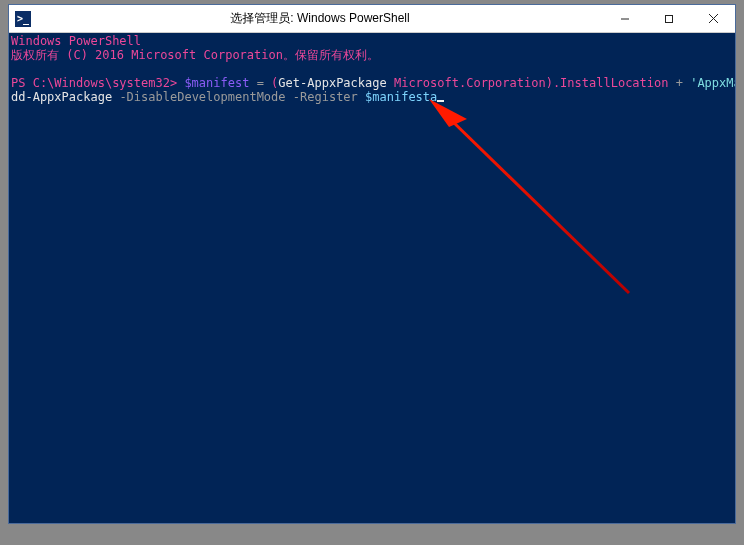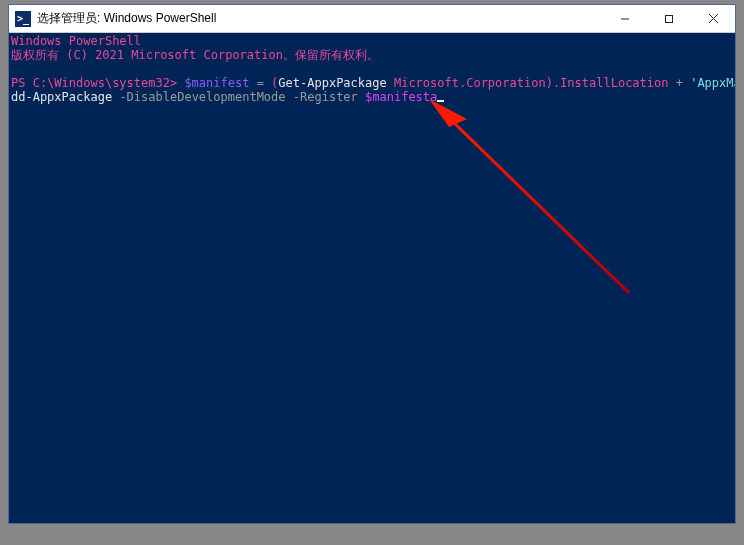--- a/index.html
+++ b/index.html
@@ -44,20 +44,21 @@
     font-size: 10px;
     font-family: Consolas, monospace;
     font-weight: bold;
   }
   .titlebar-text {
     font-size: 12px;
     color: #000;
     flex: 1;
     white-space: nowrap;
     overflow: hidden;
+    text-align: center;
   }
   .win-controls {
     display: flex;
     height: 100%;
   }
   .win-btn {
     width: 44px;
     height: 100%;
     display: flex;
     align-items: center;
@@ -77,21 +78,21 @@
     padding: 1px 2px;
     white-space: pre;
     overflow: hidden;
     position: relative;
   }
   .t-white   { color: #ec4899; }
   .t-yellow  { color: #e5e5e5; }
   .t-gray    { color: #9a9a9a; }
   .t-red     { color: #8b5cf6; }
   .t-cyan    { color: #7fdde0; }
-  .t-green   { color: #d946ef; }
+  .t-green   { color: #7dd3fc; }
   .cursor {
     display: inline-block;
     width: 7px;
     height: 2px;
     background: #f0f0f0;
     vertical-align: -1px;
   }
   .annot-arrow {
     position: absolute;
     left: 0;
@@ -123,21 +124,21 @@
       <div class="win-btn close">
         <svg width="11" height="11" viewBox="0 0 11 11">
             <line x1="1" y1="1" x2="10" y2="10" stroke="#222" stroke-width="1"></line>
             <line x1="10" y1="1" x2="1" y2="10" stroke="#222" stroke-width="1"></line>
           </svg>
       </div>
     </div>
   </div>
 
   <div class="terminal"><span class="t-white">Windows PowerShell</span>
-<span class="t-white">版权所有 (C) 2021 Microsoft Corporation。保留所有权利。</span>
+<span class="t-white">版权所有 (C) 2016 Microsoft Corporation。保留所有权利。</span>
 
 <span class="t-white">PS C:\Windows\system32&gt; </span><span class="t-red">$manifest</span><span class="t-gray"> = </span><span class="t-white">(</span><span class="t-yellow">Get-AppxPackage</span><span class="t-white"> Microsoft.Corporation</span><span class="t-white">).InstallLocation </span><span class="t-gray">+ </span><span class="t-cyan">'AppxManifest.xml'</span>
 <span class="t-yellow">dd-AppxPackage</span><span class="t-gray"> -DisableDevelopmentMode </span><span class="t-gray">-Register </span><span class="t-green">$manifesta</span><span class="cursor"></span>
 
     <svg class="annot-arrow" width="728" height="490">
       <defs>
         <linearGradient id="redgrad" x1="0" y1="0" x2="0" y2="1">
           <stop offset="0%" stop-color="#ff1a00"></stop>
           <stop offset="100%" stop-color="#b80000"></stop>
         </linearGradient>

